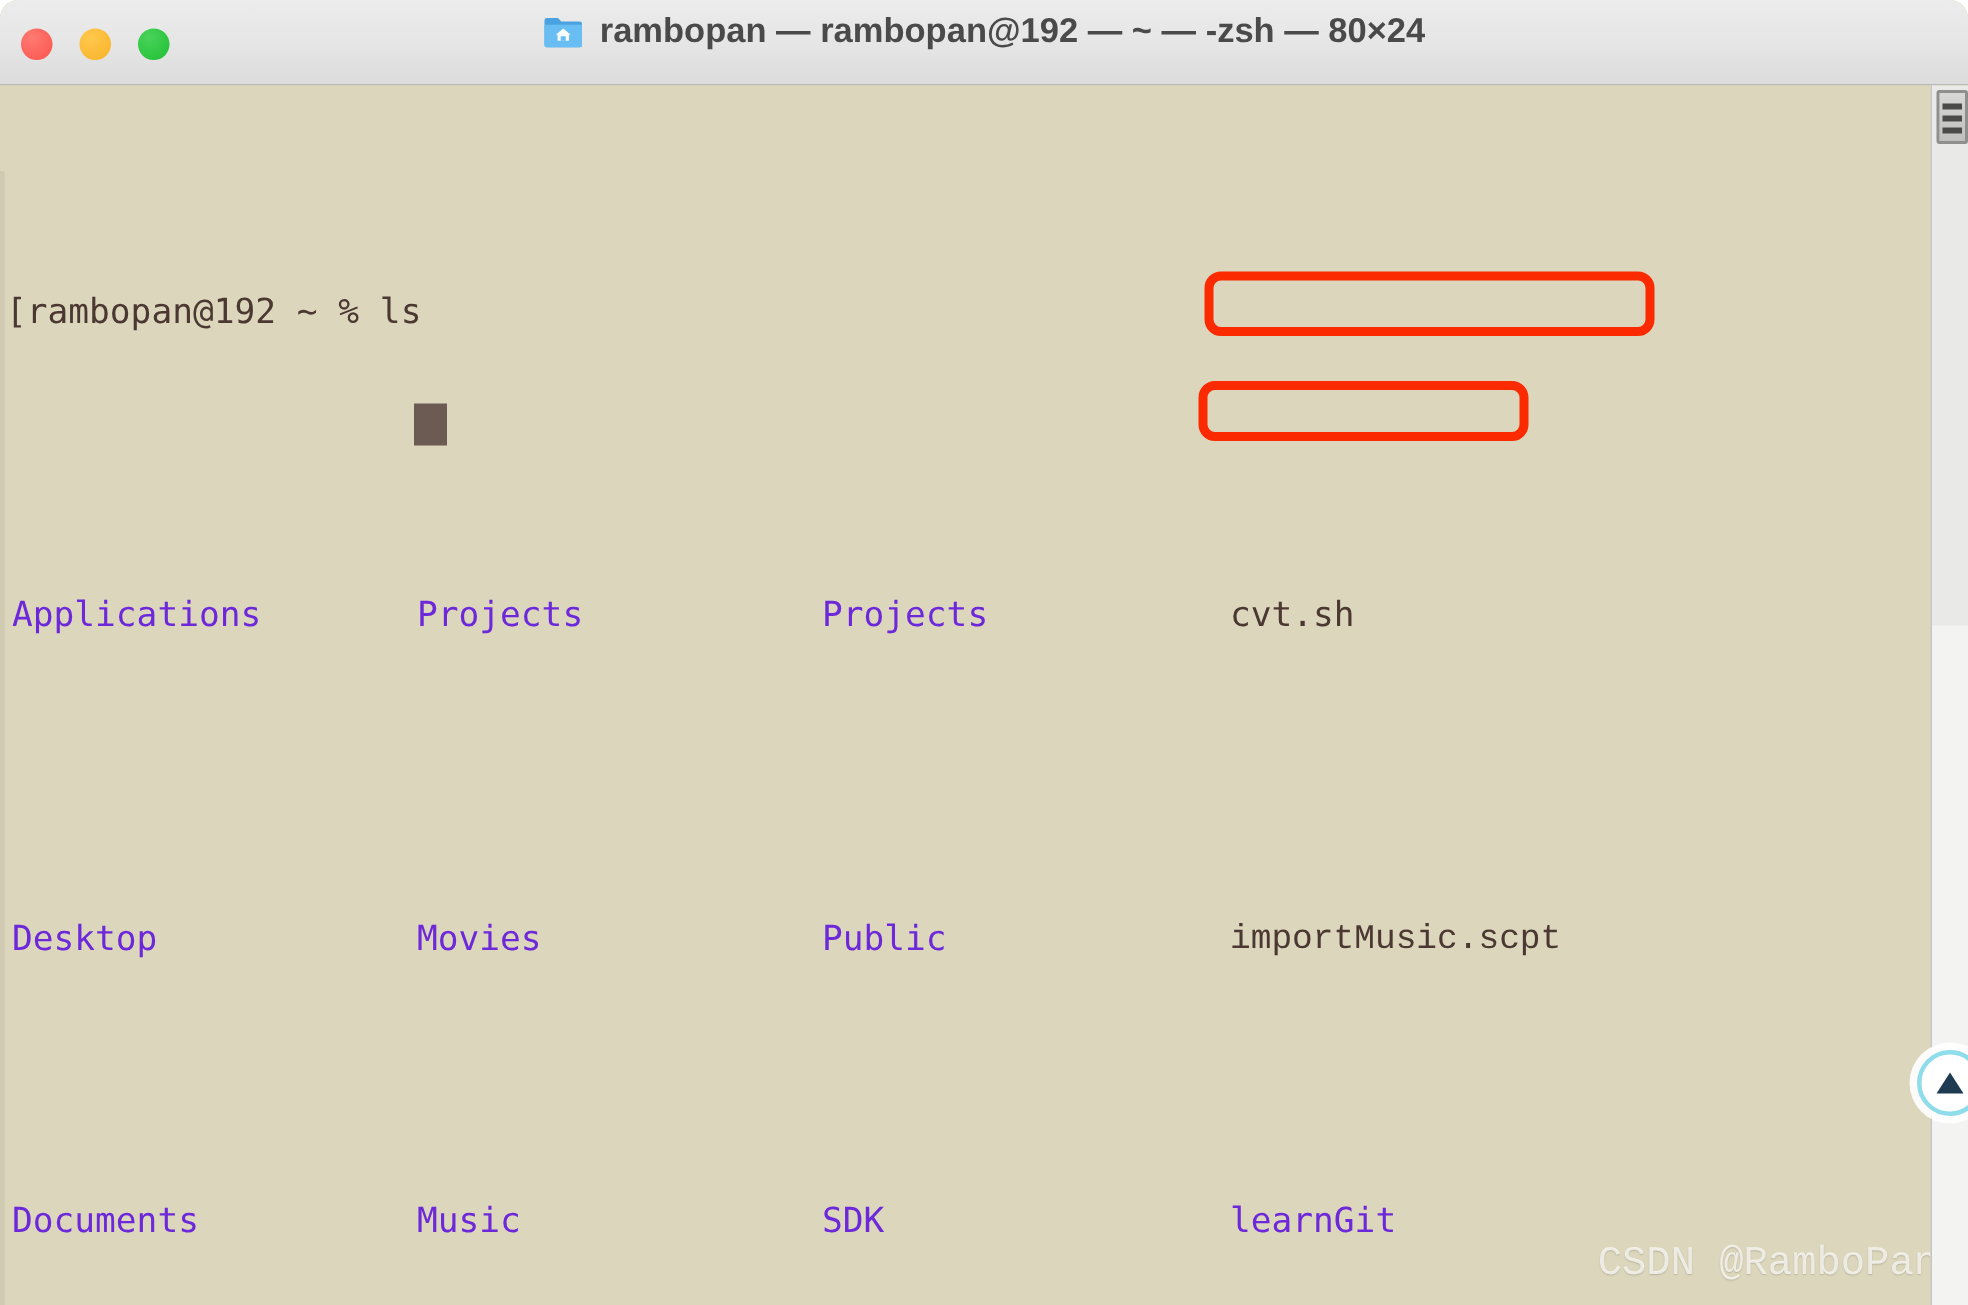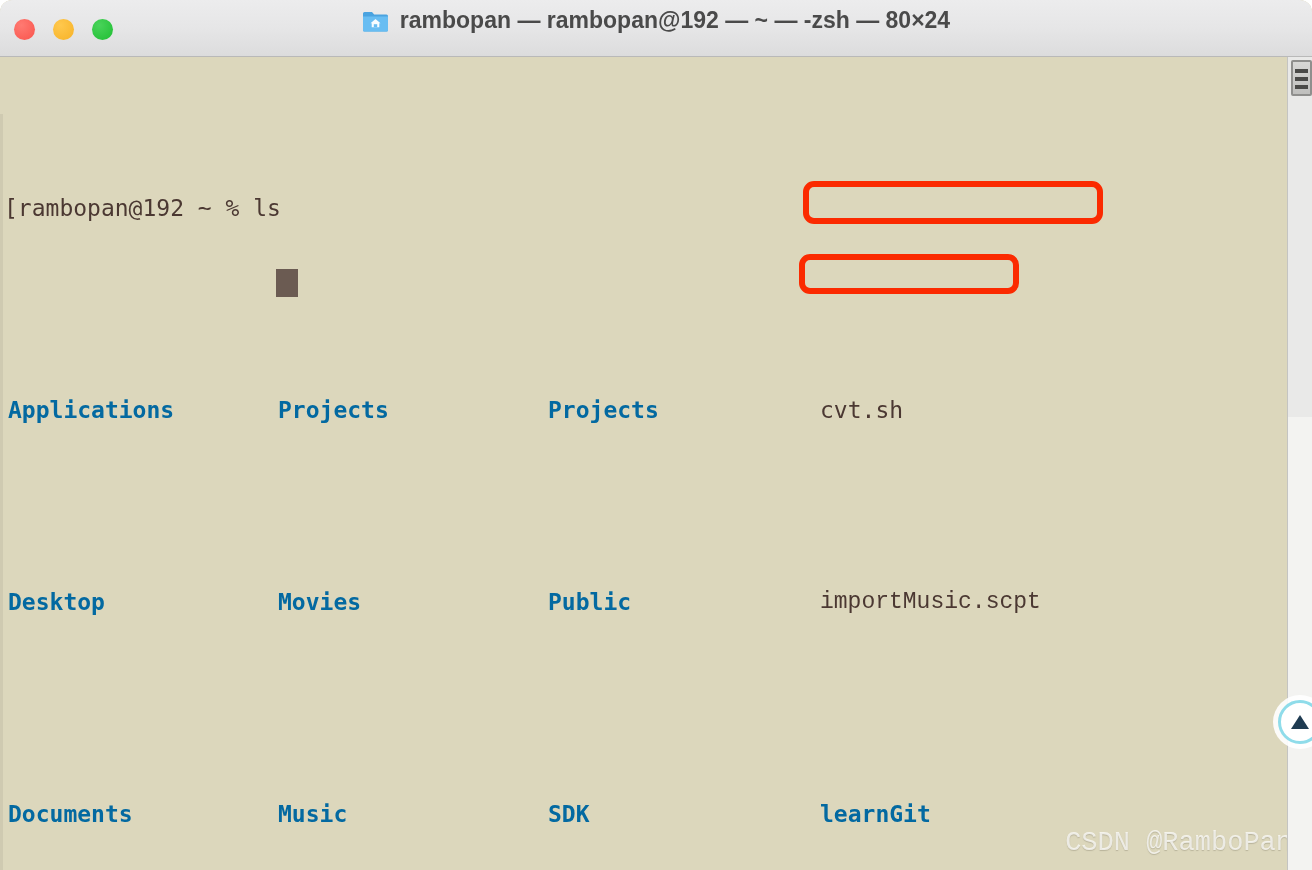--- a/index.html
+++ b/index.html
@@ -94,21 +94,21 @@
     position: relative;
     height: 33.7px;
     white-space: pre;
   }
   .cell {
     position: absolute;
     top: 0;
     white-space: pre;
   }
   .fg-prompt { color: #4b3832; }
-  .fg-dir    { color: #0369a1; font-weight: bold; }
+  .fg-dir    { color: #6d28d9; font-weight: normal; }
   .fg-file   { color: #4b3832; }
 
   #cursor {
     position: absolute;
     left: 276px; top: 212px;
     width: 22px; height: 28px;
     background: #6b5b52;
   }
 
   
@@ -230,21 +230,21 @@
 
       
       <div class="line" style="top:33.7px;">
         <span class="cell fg-dir" style="left:8px;">Applications</span>
         <span class="cell fg-dir" style="left:278px;">Projects</span>
         <span class="cell fg-dir" style="left:548px;">Projects</span>
         <span class="cell fg-file" style="left:820px;">cvt.sh</span>
       </div>
 
       
-      <div class="line" style="top:57px;">
+      <div class="line" style="top:81px;">
         <span class="cell fg-dir" style="left:8px;">Desktop</span>
         <span class="cell fg-dir" style="left:278px;">Movies</span>
         <span class="cell fg-dir" style="left:548px;">Public</span>
         <span class="cell fg-file" style="left:820px;font-family:Liberation Mono, monospace;">importMusic.scpt</span>
       </div>
 
       
       <div class="line" style="top:101.1px;">
         <span class="cell fg-dir" style="left:8px;">Documents</span>
         <span class="cell fg-dir" style="left:278px;">Music</span>

